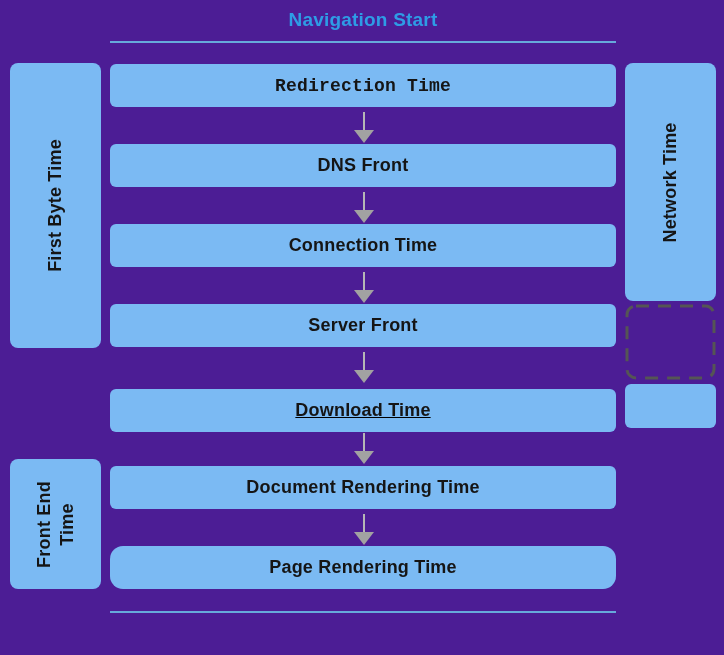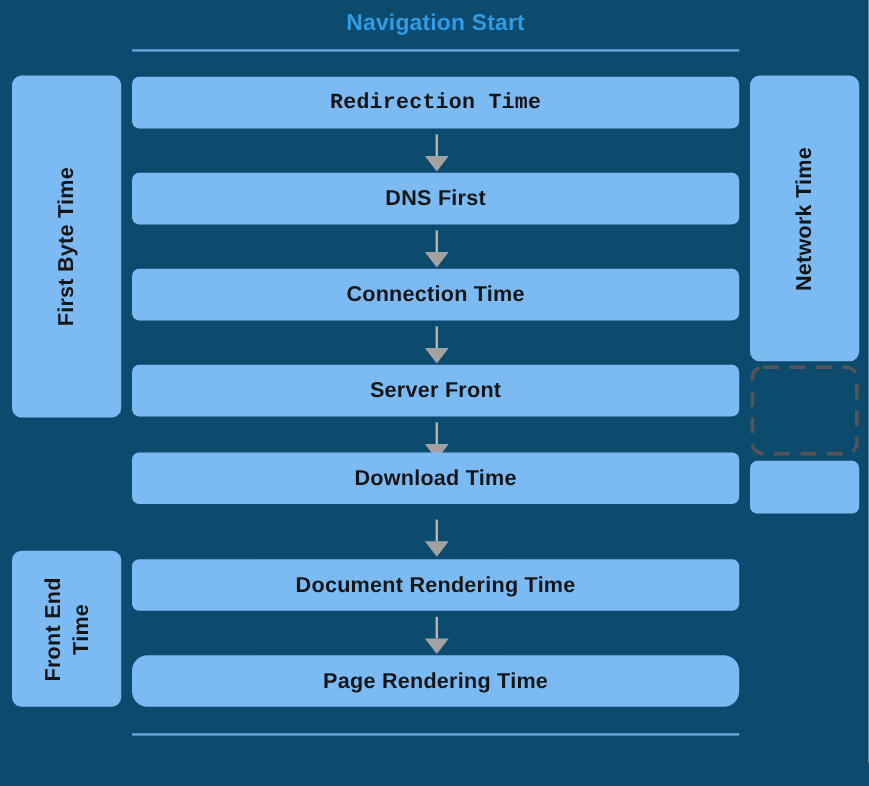--- a/index.html
+++ b/index.html
@@ -8,21 +8,21 @@
     --heading-text:#2E9CE6;
     --divider:#67A9DB;
     --arrow-stem:#B6B6B6;
     --arrow-head:#A2A2A2;
     --dashed-border:#555555;
     --box-text:#151515;
   }
   .canvas{
     position:relative;
     width:724px;height:655px;
-    background:#0c4a6e;
+    background:#4c1d95;
     font-family:"Liberation Sans", sans-serif;
     overflow:hidden;
   }
   .heading{
     position:absolute;left:110px;width:506px;
     text-align:center;
     font-size:19px;font-weight:bold;
     color:var(--heading-text);
     letter-spacing:.2px;
   }
@@ -114,41 +114,41 @@
 
   <div id="steps-container">
       <div class="step-box" style="top: 64px; font-family: Liberation Mono, monospace;">
         <span>Redirection Time</span>
       </div>
       <div class="arrow" style="top: 112px;">
         <div class="stem"></div>
         <div class="head"></div>
       </div>
       <div class="step-box" style="top: 144px;">
-        <span>DNS First</span>
+        <span>DNS Front</span>
       </div>
       <div class="arrow" style="top: 192px;">
         <div class="stem"></div>
         <div class="head"></div>
       </div>
       <div class="step-box" style="top: 224px;">
         <span>Connection Time</span>
       </div>
       <div class="arrow" style="top: 272px;">
         <div class="stem"></div>
         <div class="head"></div>
       </div>
       <div class="step-box" style="top: 304px;">
         <span>Server Front</span>
       </div>
       <div class="arrow" style="top: 352px;">
         <div class="stem"></div>
         <div class="head"></div>
       </div>
-      <div class="step-box" style="top: 377px;">
+      <div class="step-box" style="top: 389px; text-decoration: underline;">
         <span>Download Time</span>
       </div>
       <div class="arrow" style="top: 433px;">
         <div class="stem"></div>
         <div class="head"></div>
       </div>
       <div class="step-box" style="top: 466px;">
         <span>Document Rendering Time</span>
       </div>
       <div class="arrow" style="top: 514px;">

